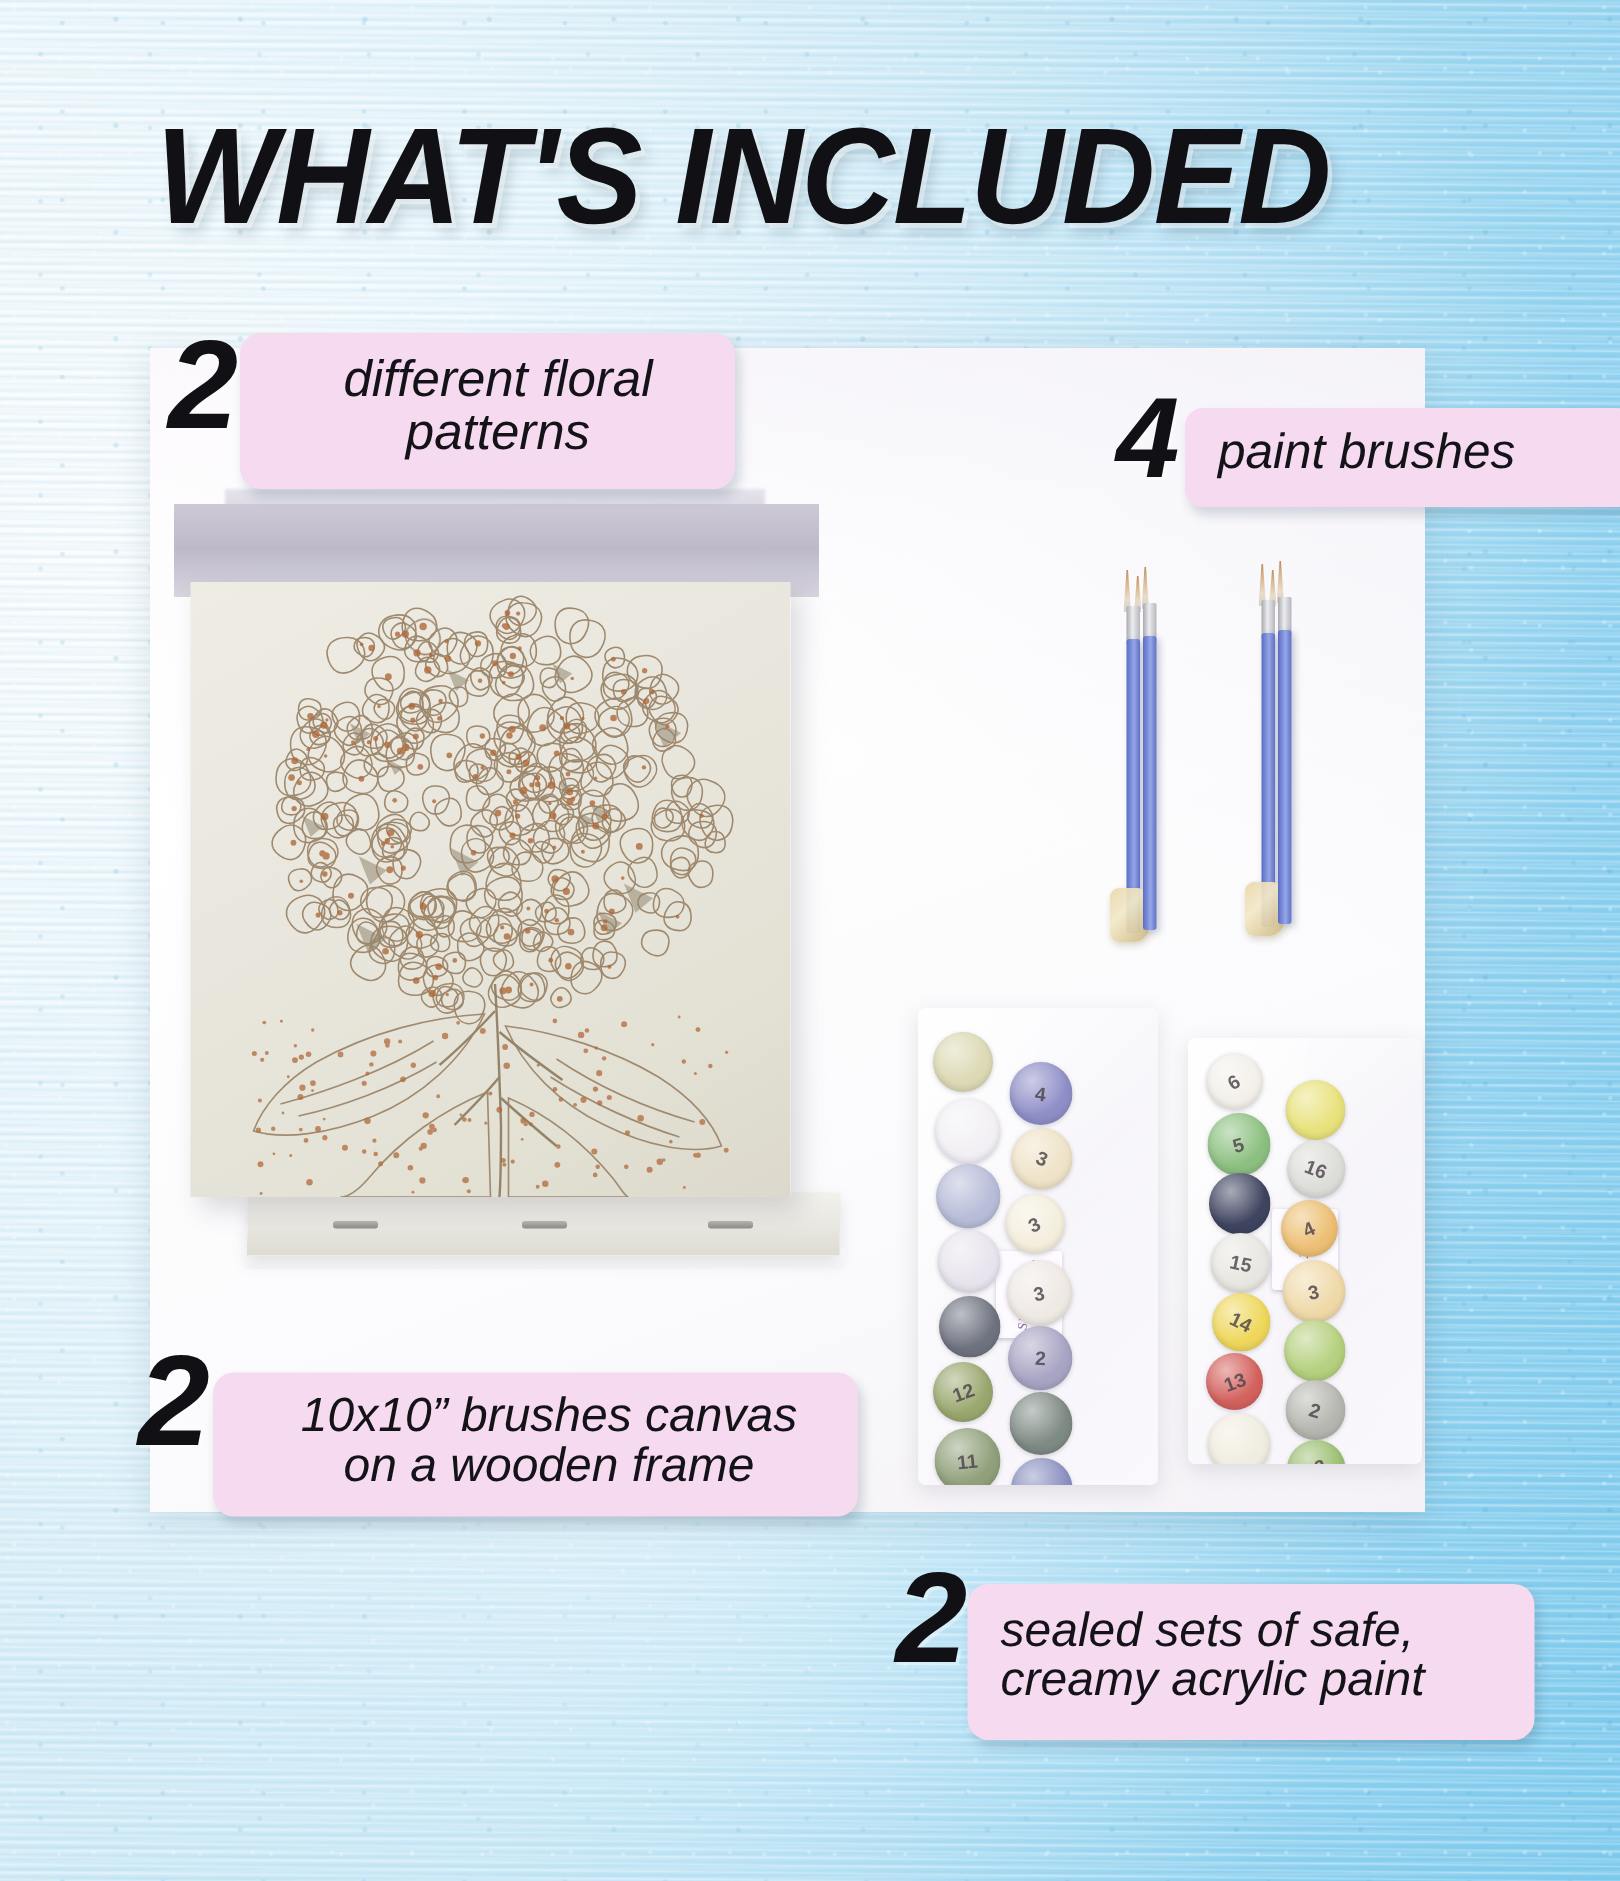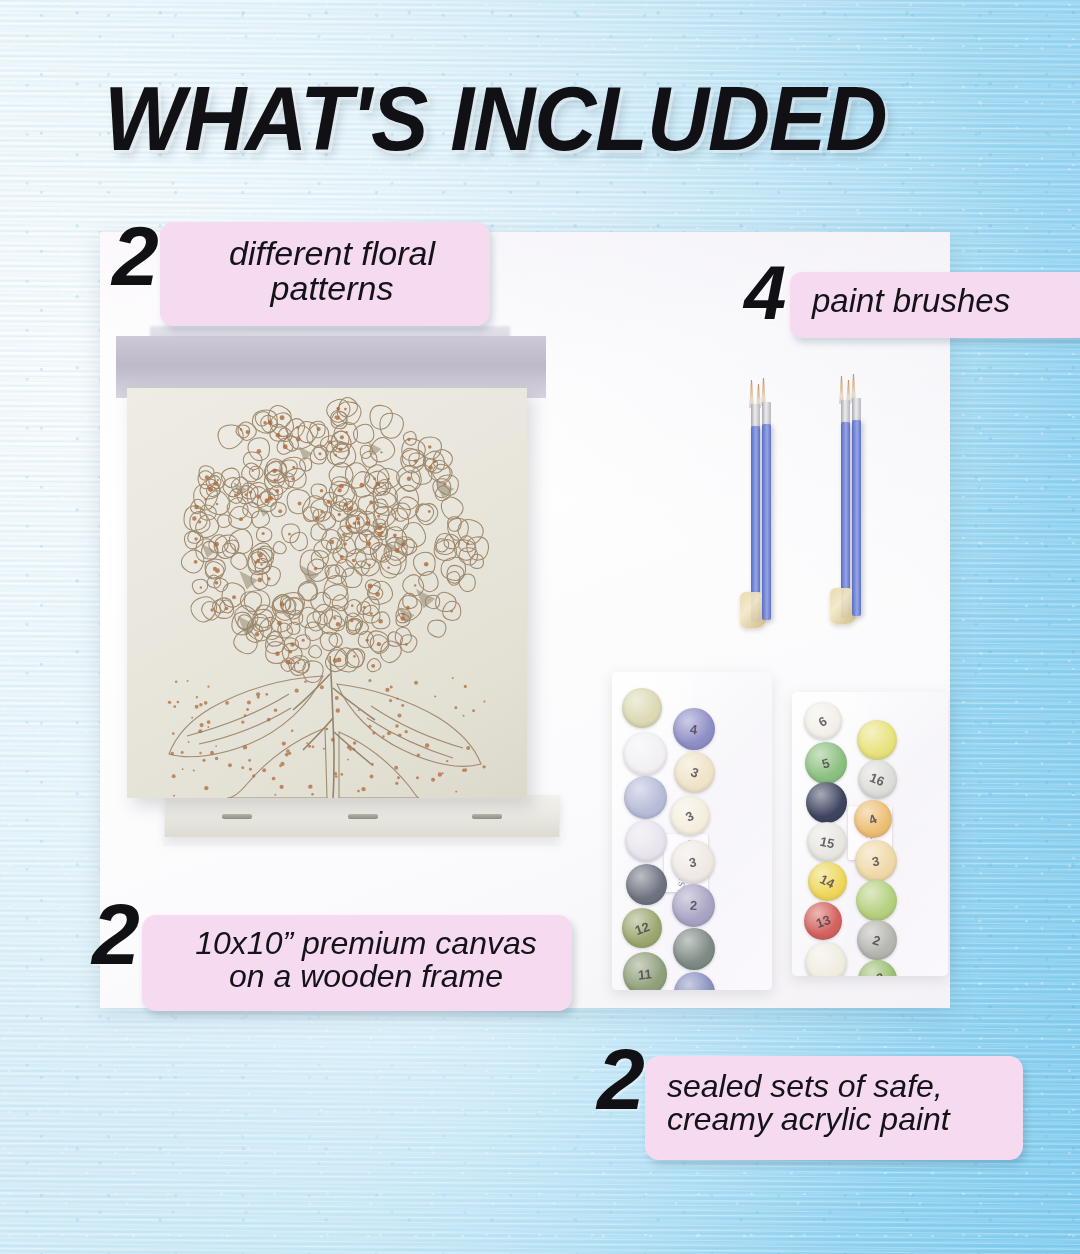--- a/index.html
+++ b/index.html
@@ -967,21 +967,21 @@
 
   <div class="callout" id="co-brushes" style="left:790px;top:272px;">
     <div class="box"></div>
     <div class="num">4</div>
     <div class="txt">paint brushes</div>
   </div>
 
   <div class="callout" id="co-canvas" style="left:142px;top:915px;">
     <div class="box"></div>
     <div class="num">2</div>
-    <div class="txt">10x10” premium canvas
+    <div class="txt">10x10” brushes canvas
 on a wooden frame</div>
   </div>
 
   <div class="callout" id="co-paint" style="left:645px;top:1056px;">
     <div class="box"></div>
     <div class="num">2</div>
     <div class="txt">sealed sets of safe,
 creamy acrylic paint</div>
   </div>
 

